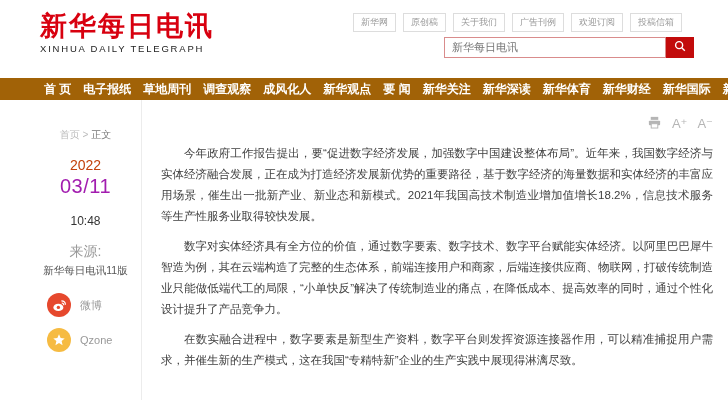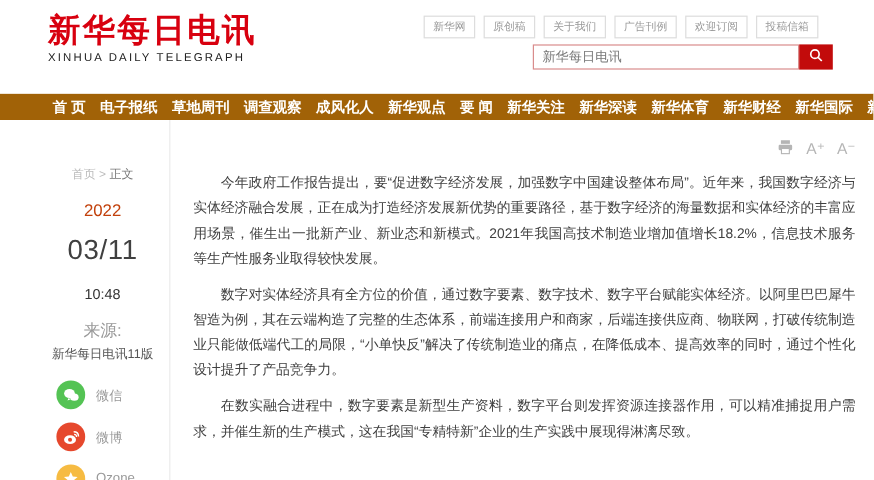--- a/index.html
+++ b/index.html
@@ -26,24 +26,24 @@
   
   .nav { height:22px; background:#a16207; display:flex; align-items:center;
     padding-left:38px; }
   .nav-item { color:#fff; font-size:12px; font-weight:bold; padding:0 6px;
     white-space:nowrap; cursor:pointer; }
 
   
   .content { display:flex; padding-left:30px; height:300px; }
   .sidebar { width:112px; border-right:1px solid #ececec; text-align:center;
     flex-shrink:0; }
-  .breadcrumb { font-size:10px; color:#bbb; margin-top:38px; }
+  .breadcrumb { font-size:10px; color:#bbb; margin-top:28px; }
   .breadcrumb .bc-current { color:#777; }
   .date-year { font-size:14px; color:#c2410c; margin-top:15px; }
-  .date-day  { font-size:23px; color:#404040; margin-top:12px; letter-spacing:0.5px; }
+  .date-day  { font-size:20px; color:#a21caf; margin-top:2px; letter-spacing:0.5px; }
   .date-time { font-size:12px; color:#333; margin-top:16px; }
   .source-label { font-size:14px; color:#999; margin-top:15px; }
   .source-value { font-size:10.5px; color:#555; margin-top:3px; }
   .share { margin-top:15px; padding-left:17px; }
   .share-item { display:flex; align-items:center; gap:9px; margin-bottom:11px; cursor:pointer; }
   .share-icon { width:24px; height:24px; border-radius:50%; flex-shrink:0;
     display:flex; align-items:center; justify-content:center; }
   .share-label { font-size:11px; color:#999; }
 
   .article { flex:1; padding:0 15px 0 19px; }
@@ -112,30 +112,20 @@
       <span class="bc-current">正文</span>
     </div>
     <div class="date-year">2022</div>
     <div class="date-day">03/11</div>
     <div class="date-time">10:48</div>
     <div class="source-label">来源:</div>
     <div class="source-value">新华每日电讯11版</div>
 
     <div class="share">
       <div class="share-item">
-        <span class="share-icon" style="background: rgb(84, 195, 84);">
-          <svg width="15" height="15" viewBox="0 0 16 16">
-            <ellipse cx="6.3" cy="6.3" rx="4.8" ry="4" fill="#fff"></ellipse>
-            <ellipse cx="10.6" cy="9.6" rx="3.8" ry="3.2" fill="#fff"></ellipse>
-            <path d="M4.5 12.5 L5.5 10.2 L7.5 11.5 Z" fill="#fff"></path>
-          </svg>
-        </span>
-        <span class="share-label">微信</span>
-      </div>
-      <div class="share-item">
         <span class="share-icon" style="background: rgb(230, 72, 45);">
           <svg width="15" height="15" viewBox="0 0 16 16">
             <ellipse cx="6.8" cy="10" rx="5.3" ry="3.9" fill="#fff"></ellipse>
             <circle cx="6.8" cy="10" r="1.8" fill="#e6482d"></circle>
             <path d="M10 3 q4.3 0 4.3 4.2" stroke="#fff" fill="none" stroke-width="1.3"></path>
             <path d="M10.4 5.4 q2.2 0 2.2 2.2" stroke="#fff" fill="none" stroke-width="1.1"></path>
           </svg>
         </span>
         <span class="share-label">微博</span>
       </div>

